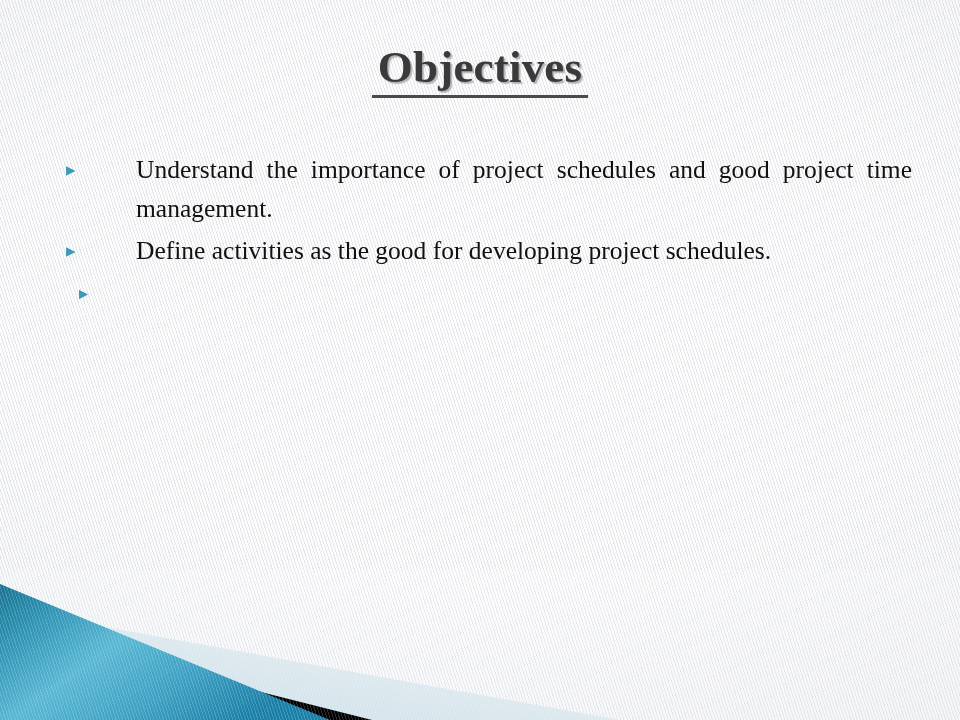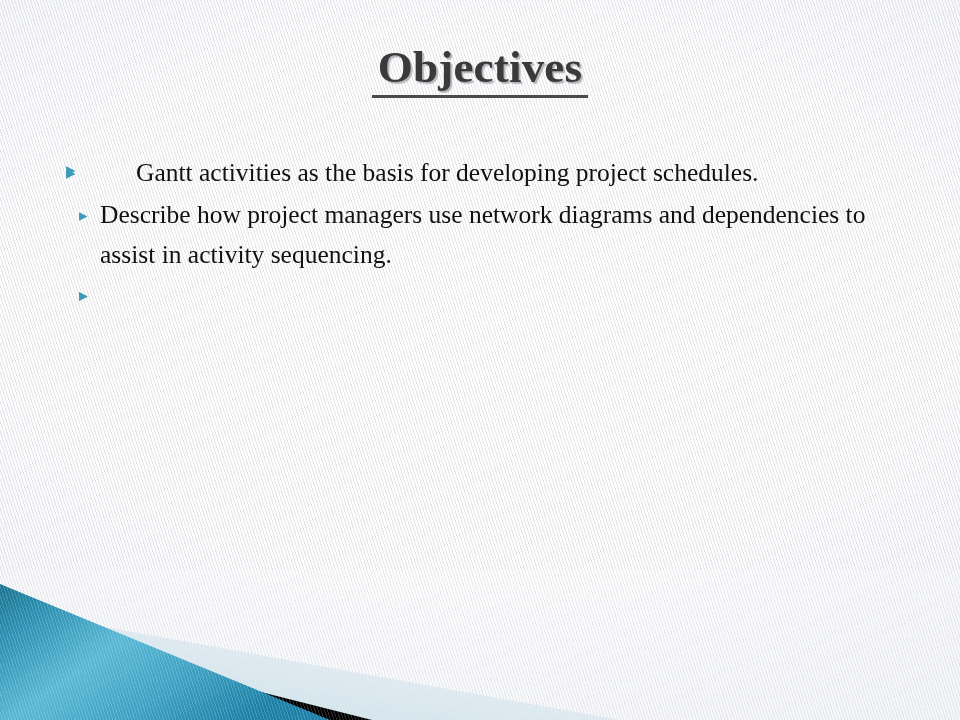--- a/index.html
+++ b/index.html
@@ -162,30 +162,30 @@
   <div class="bg-texture"></div>
 
   <div class="title-zone">
     <span class="slide-title">Objectives</span>
   </div>
 
   <div class="content">
 
     <div class="bullet ga">
       <span class="marker">▸</span>
+      <span class="btext">Understand the importance of project schedules and good project time management.</span>
     </div>
 
     <div class="bullet ga">
       <span class="marker">▸</span>
-      <span class="btext">Gantt activities as the basis for developing project schedules.</span>
-    </div>
-
-    <div class="bullet gb">
-      <span class="marker">▸</span>
-      <span class="btext">Describe how project managers use network diagrams and dependencies to assist in activity sequencing.</span>
+      <span class="btext">Define activities as the good for developing project schedules.</span>
+    </div>
+
+    <div class="bullet gb">
+      <span class="marker">▸</span>
     </div>
 
     <div class="bullet gb">
       <span class="marker">▸</span>
     </div>
 
     <div class="bullet gb">
       <span class="marker">▸</span>
     </div>
 

